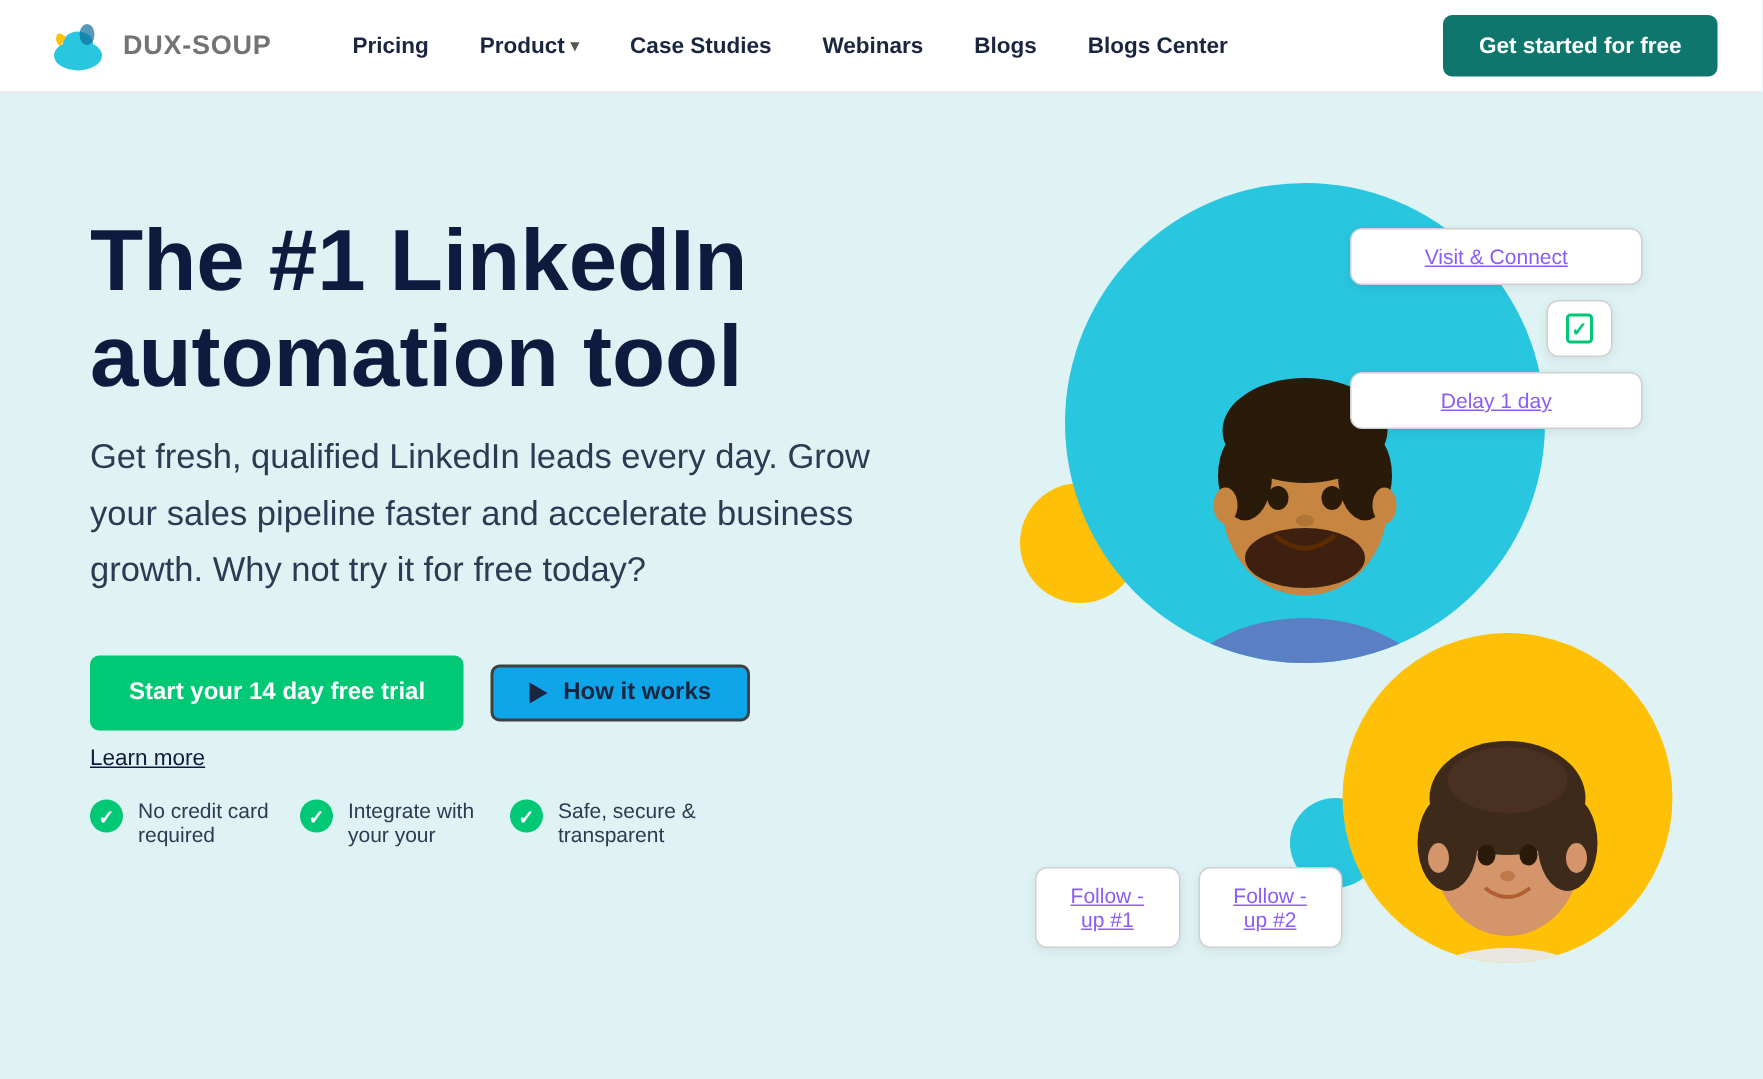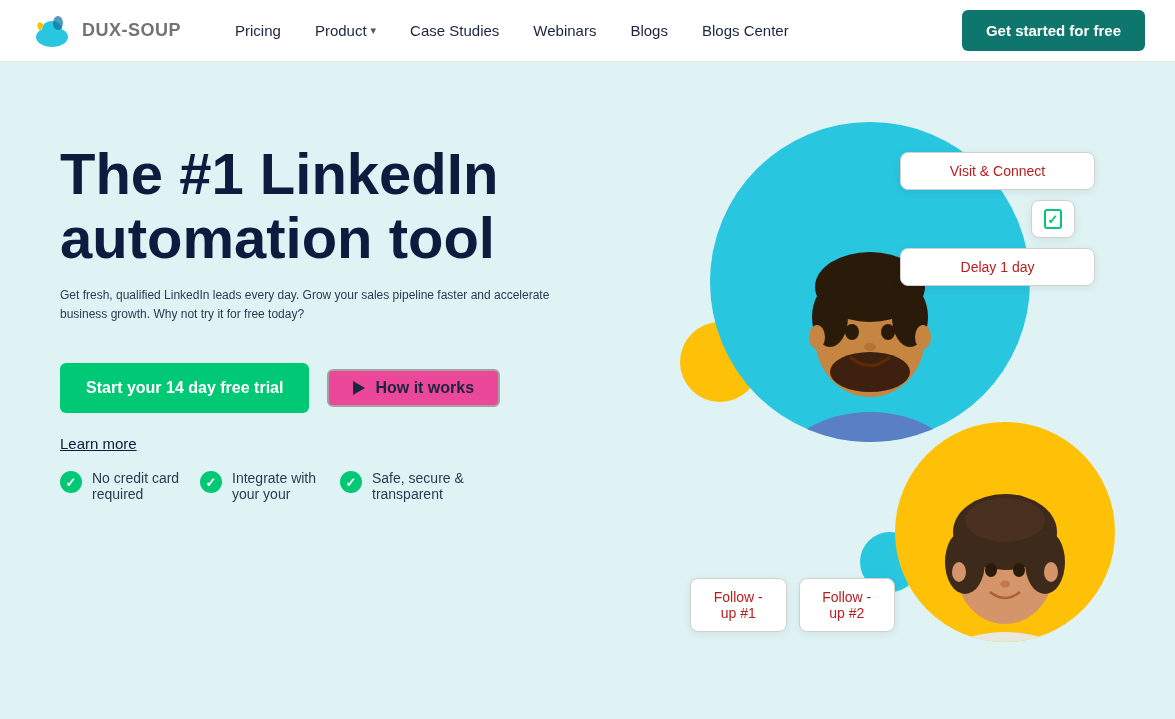--- a/index.html
+++ b/index.html
@@ -43,21 +43,21 @@
       flex: 1;
     }
     .nav-link {
       padding: 8px 14px;
       font-size: 15px;
       color: #1a2540;
       cursor: pointer;
       display: flex;
       align-items: center;
       gap: 4px;
-      font-weight: 400;
+      font-weight: 700;
       text-decoration: none;
       white-space: nowrap;
     }
     .nav-chevron {
       font-size: 11px;
       color: #555;
     }
     .navbar-cta {
       background: #0f766e;
       color: #fff;
@@ -85,47 +85,47 @@
       padding-top: 20px;
     }
     .hero-title {
       font-size: 58px;
       font-weight: 900;
       color: #0d1b3e;
       line-height: 1.1;
       margin-bottom: 16px;
     }
     .hero-subtitle {
-      font-size: 12px;
+      font-size: 23px;
       color: #2d3a52;
       line-height: 1.65;
       margin-bottom: 38px;
       max-width: 540px;
     }
     .hero-buttons {
       display: flex;
       gap: 18px;
       align-items: center;
-      margin-bottom: 22px;
+      margin-bottom: 10px;
     }
     .btn-primary {
       background: #00c875;
       color: #fff;
       border: none;
       border-radius: 6px;
       padding: 16px 26px;
       font-size: 16px;
       font-weight: 700;
       cursor: pointer;
       white-space: nowrap;
     }
     .btn-secondary {
-      background: #ec4899;
+      background: #0ea5e9;
       color: #1a2540;
-      border: 2px solid #a3a3a3;
+      border: 2px solid #404040;
       border-radius: 6px;
       padding: 8px 24px;
       font-size: 16px;
       font-weight: 600;
       cursor: pointer;
       display: flex;
       align-items: center;
       gap: 10px;
       white-space: nowrap;
     }
@@ -243,23 +243,24 @@
       background: #29c6e0;
       border-radius: 50%;
     }
     .ui-card {
       background: #fff;
       border: 1.5px solid #d0d0d0;
       border-radius: 8px;
       padding: 10px 18px;
       font-size: 14px;
       font-weight: 500;
-      color: #b91c1c;
+      color: #8b5cf6;
       text-align: center;
       box-shadow: 0 2px 8px rgba(0,0,0,0.08);
+      text-decoration: underline;
     }
     .ui-card-check {
       background: #fff;
       border: 1.5px solid #d0d0d0;
       border-radius: 8px;
       padding: 8px 12px;
       display: flex;
       align-items: center;
       justify-content: center;
       box-shadow: 0 2px 8px rgba(0,0,0,0.08);

